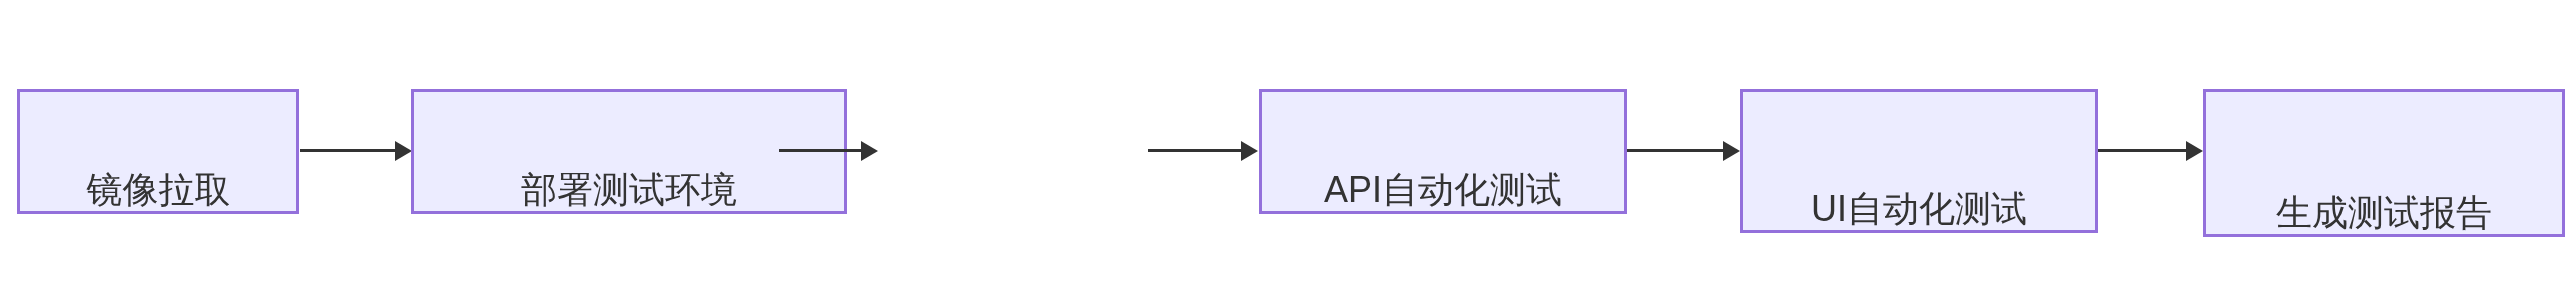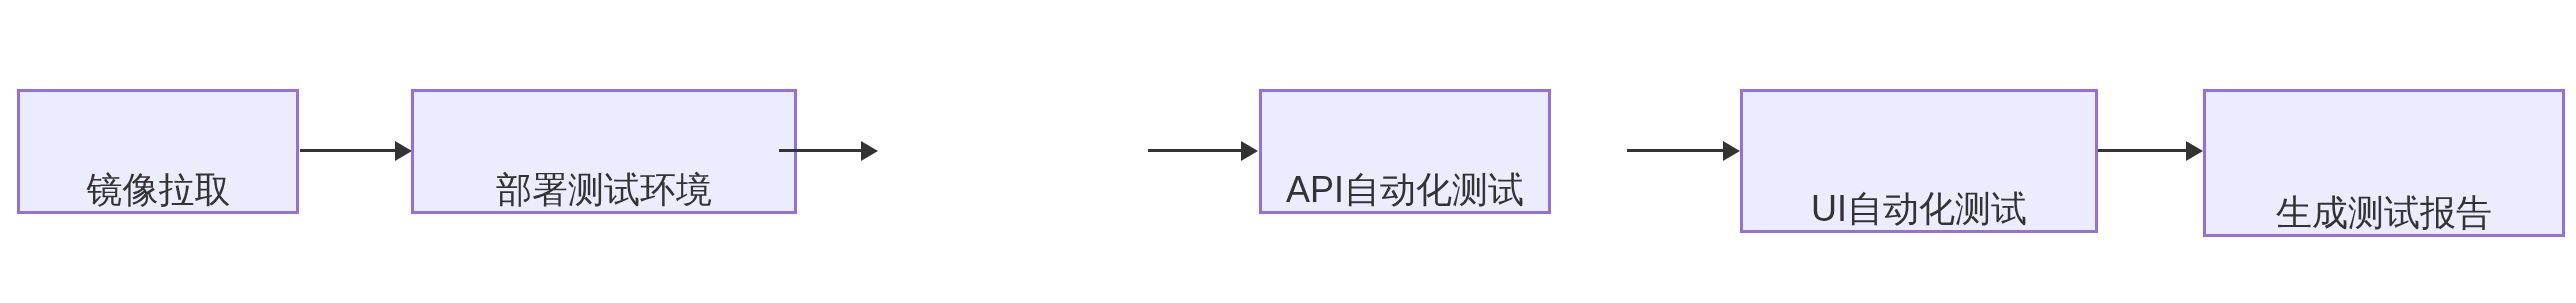--- a/index.html
+++ b/index.html
@@ -30,23 +30,23 @@
   }
   .node-label {
     color: #333333;
     font-size: 36px;
     line-height: 1.2;
     white-space: nowrap;
     text-align: center;
   }
   
   .n1 { left: 17.4px;   top: 89px; width: 282px; height: 125px; }
-  .n2 { left: 411px;  top: 89px; width: 386px; height: 125px; }
+  .n2 { left: 411px;  top: 89px; width: 436px; height: 125px; }
   .n3 { left: 878px; top: 16.6px;  width: 270px; height: 269px; } 
-  .n4 { left: 1259px; top: 89px; width: 292px; height: 125px; }
+  .n4 { left: 1259px; top: 89px; width: 368px; height: 125px; }
   .n5 { left: 1740px; top: 89px; width: 358px; height: 144px; }
   .n6 { left: 2203px; top: 89px; width: 362px; height: 148px; }
 
   .node.diamond { background: transparent; border: none; }
   .node.diamond svg {
     position: absolute;
     left: 0; top: 0;
     width: 100%; height: 100%;
     display: block;
   }

